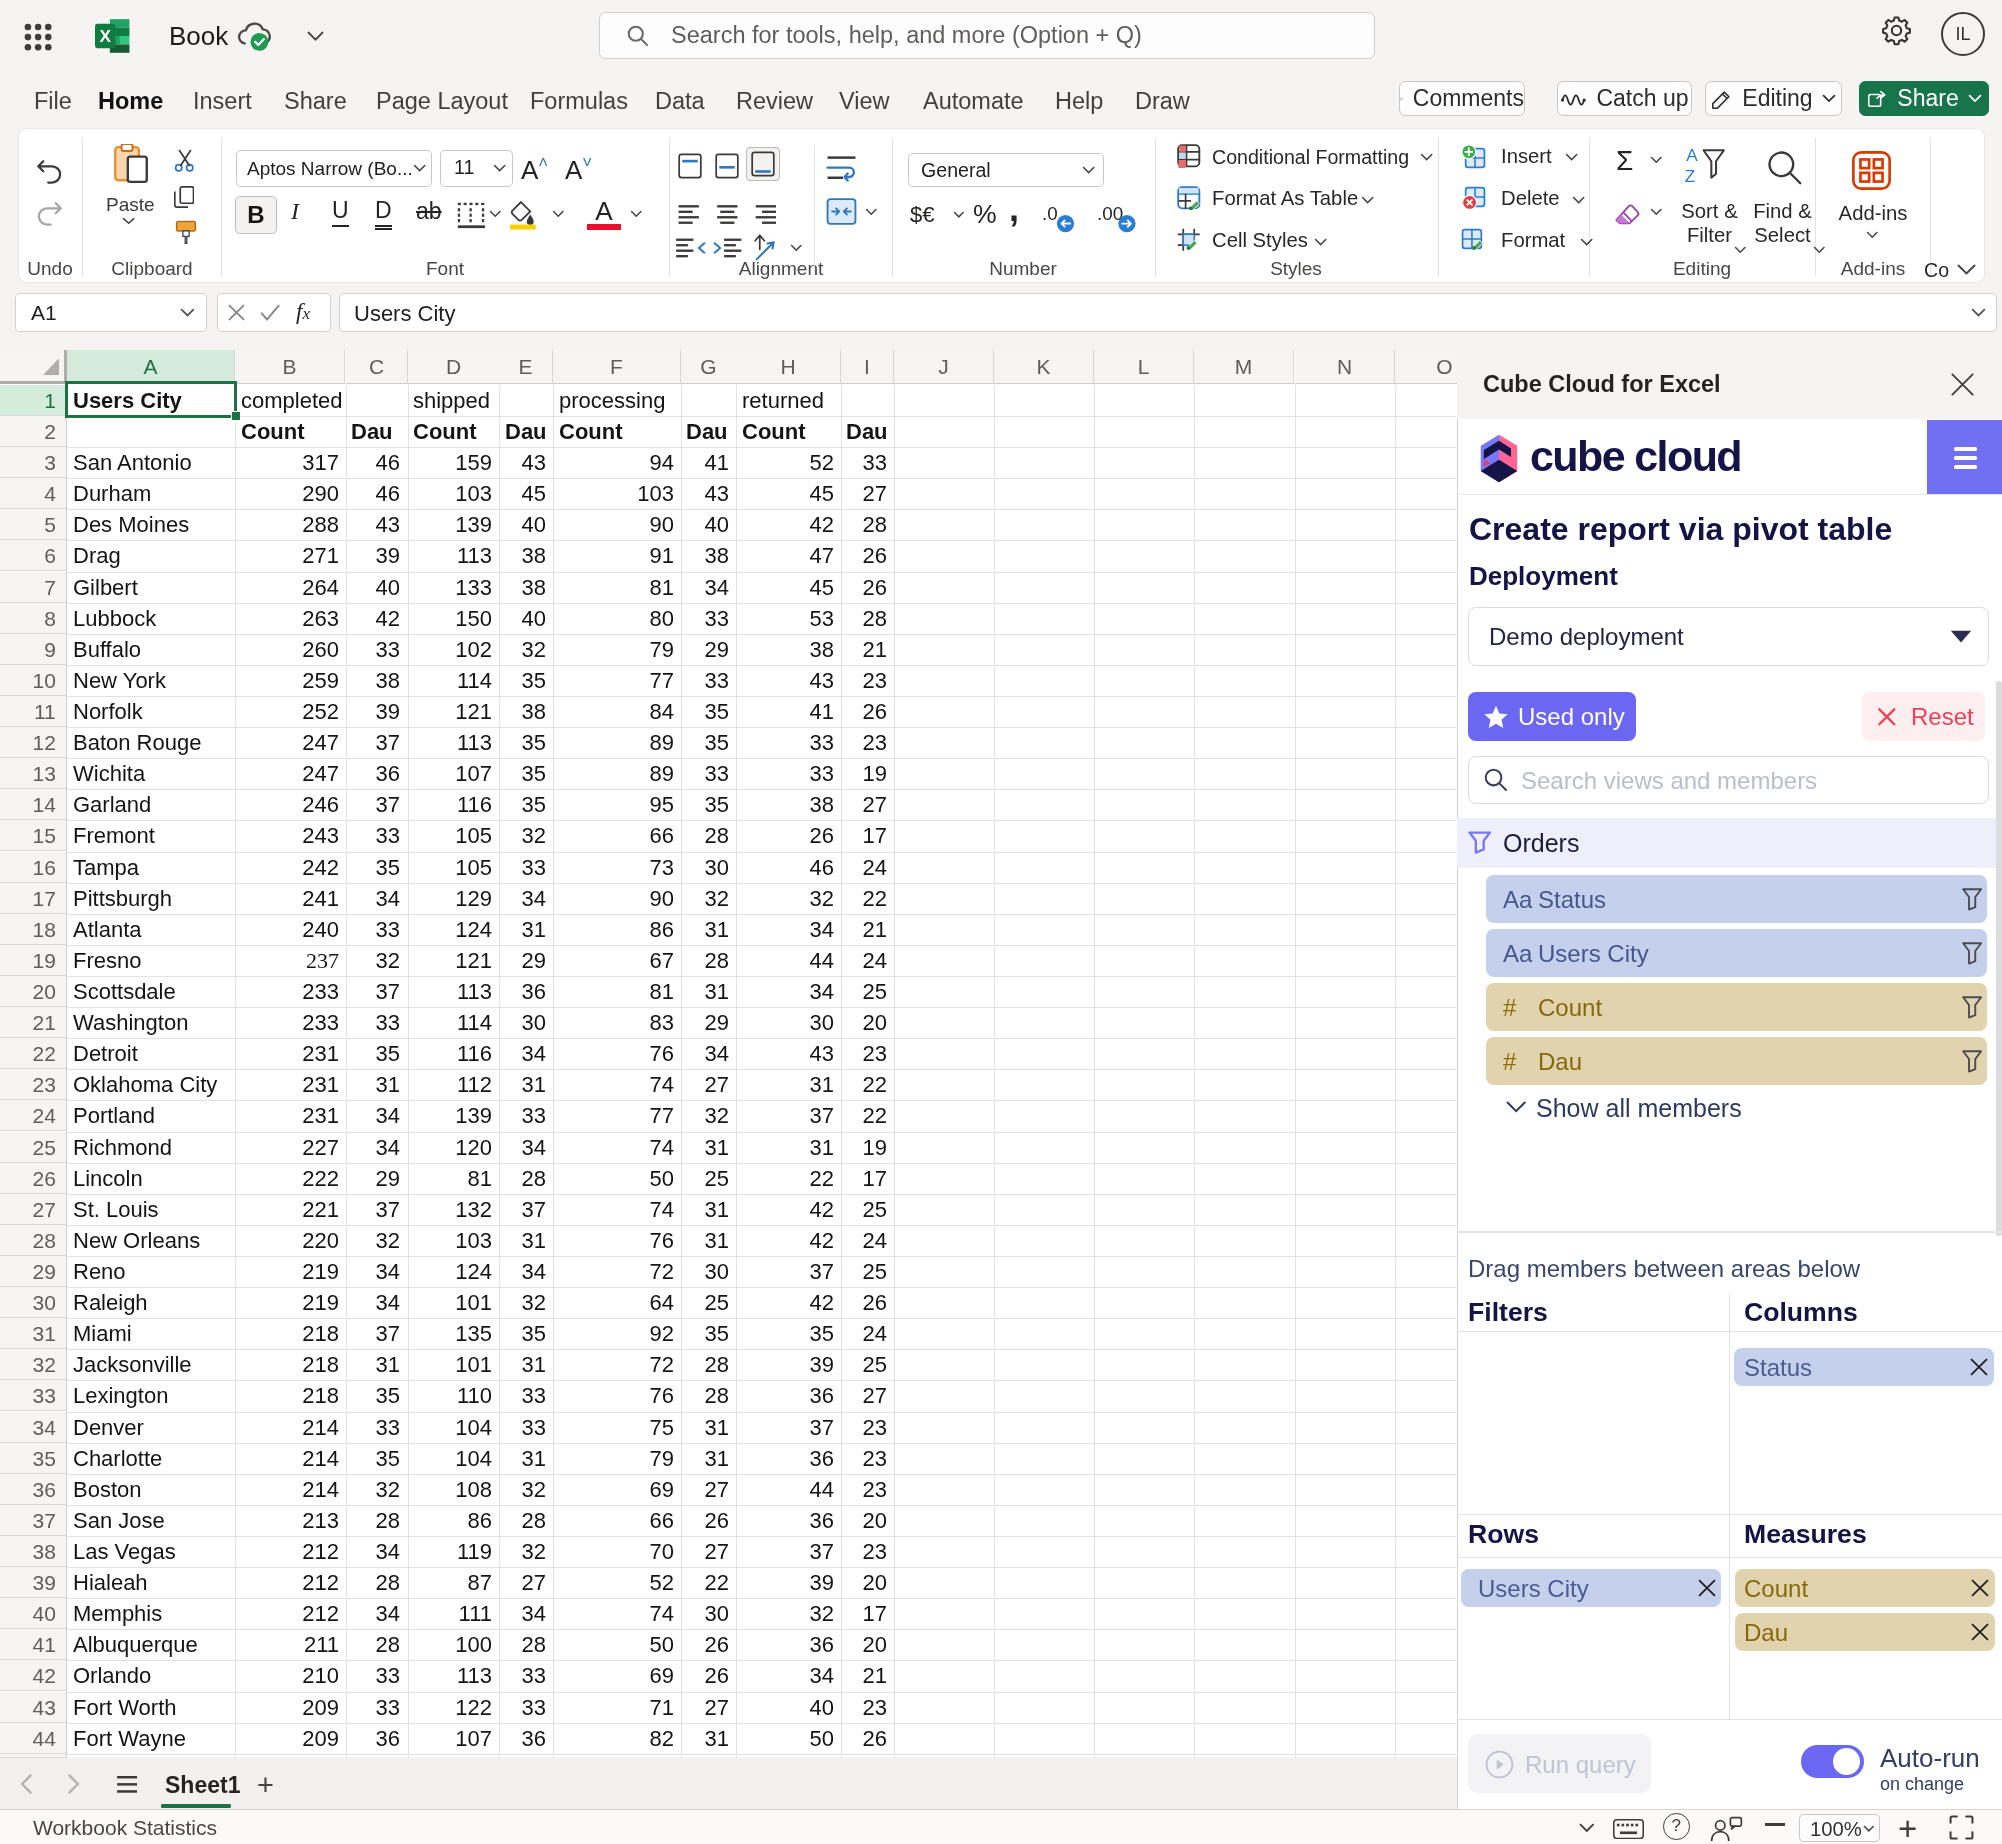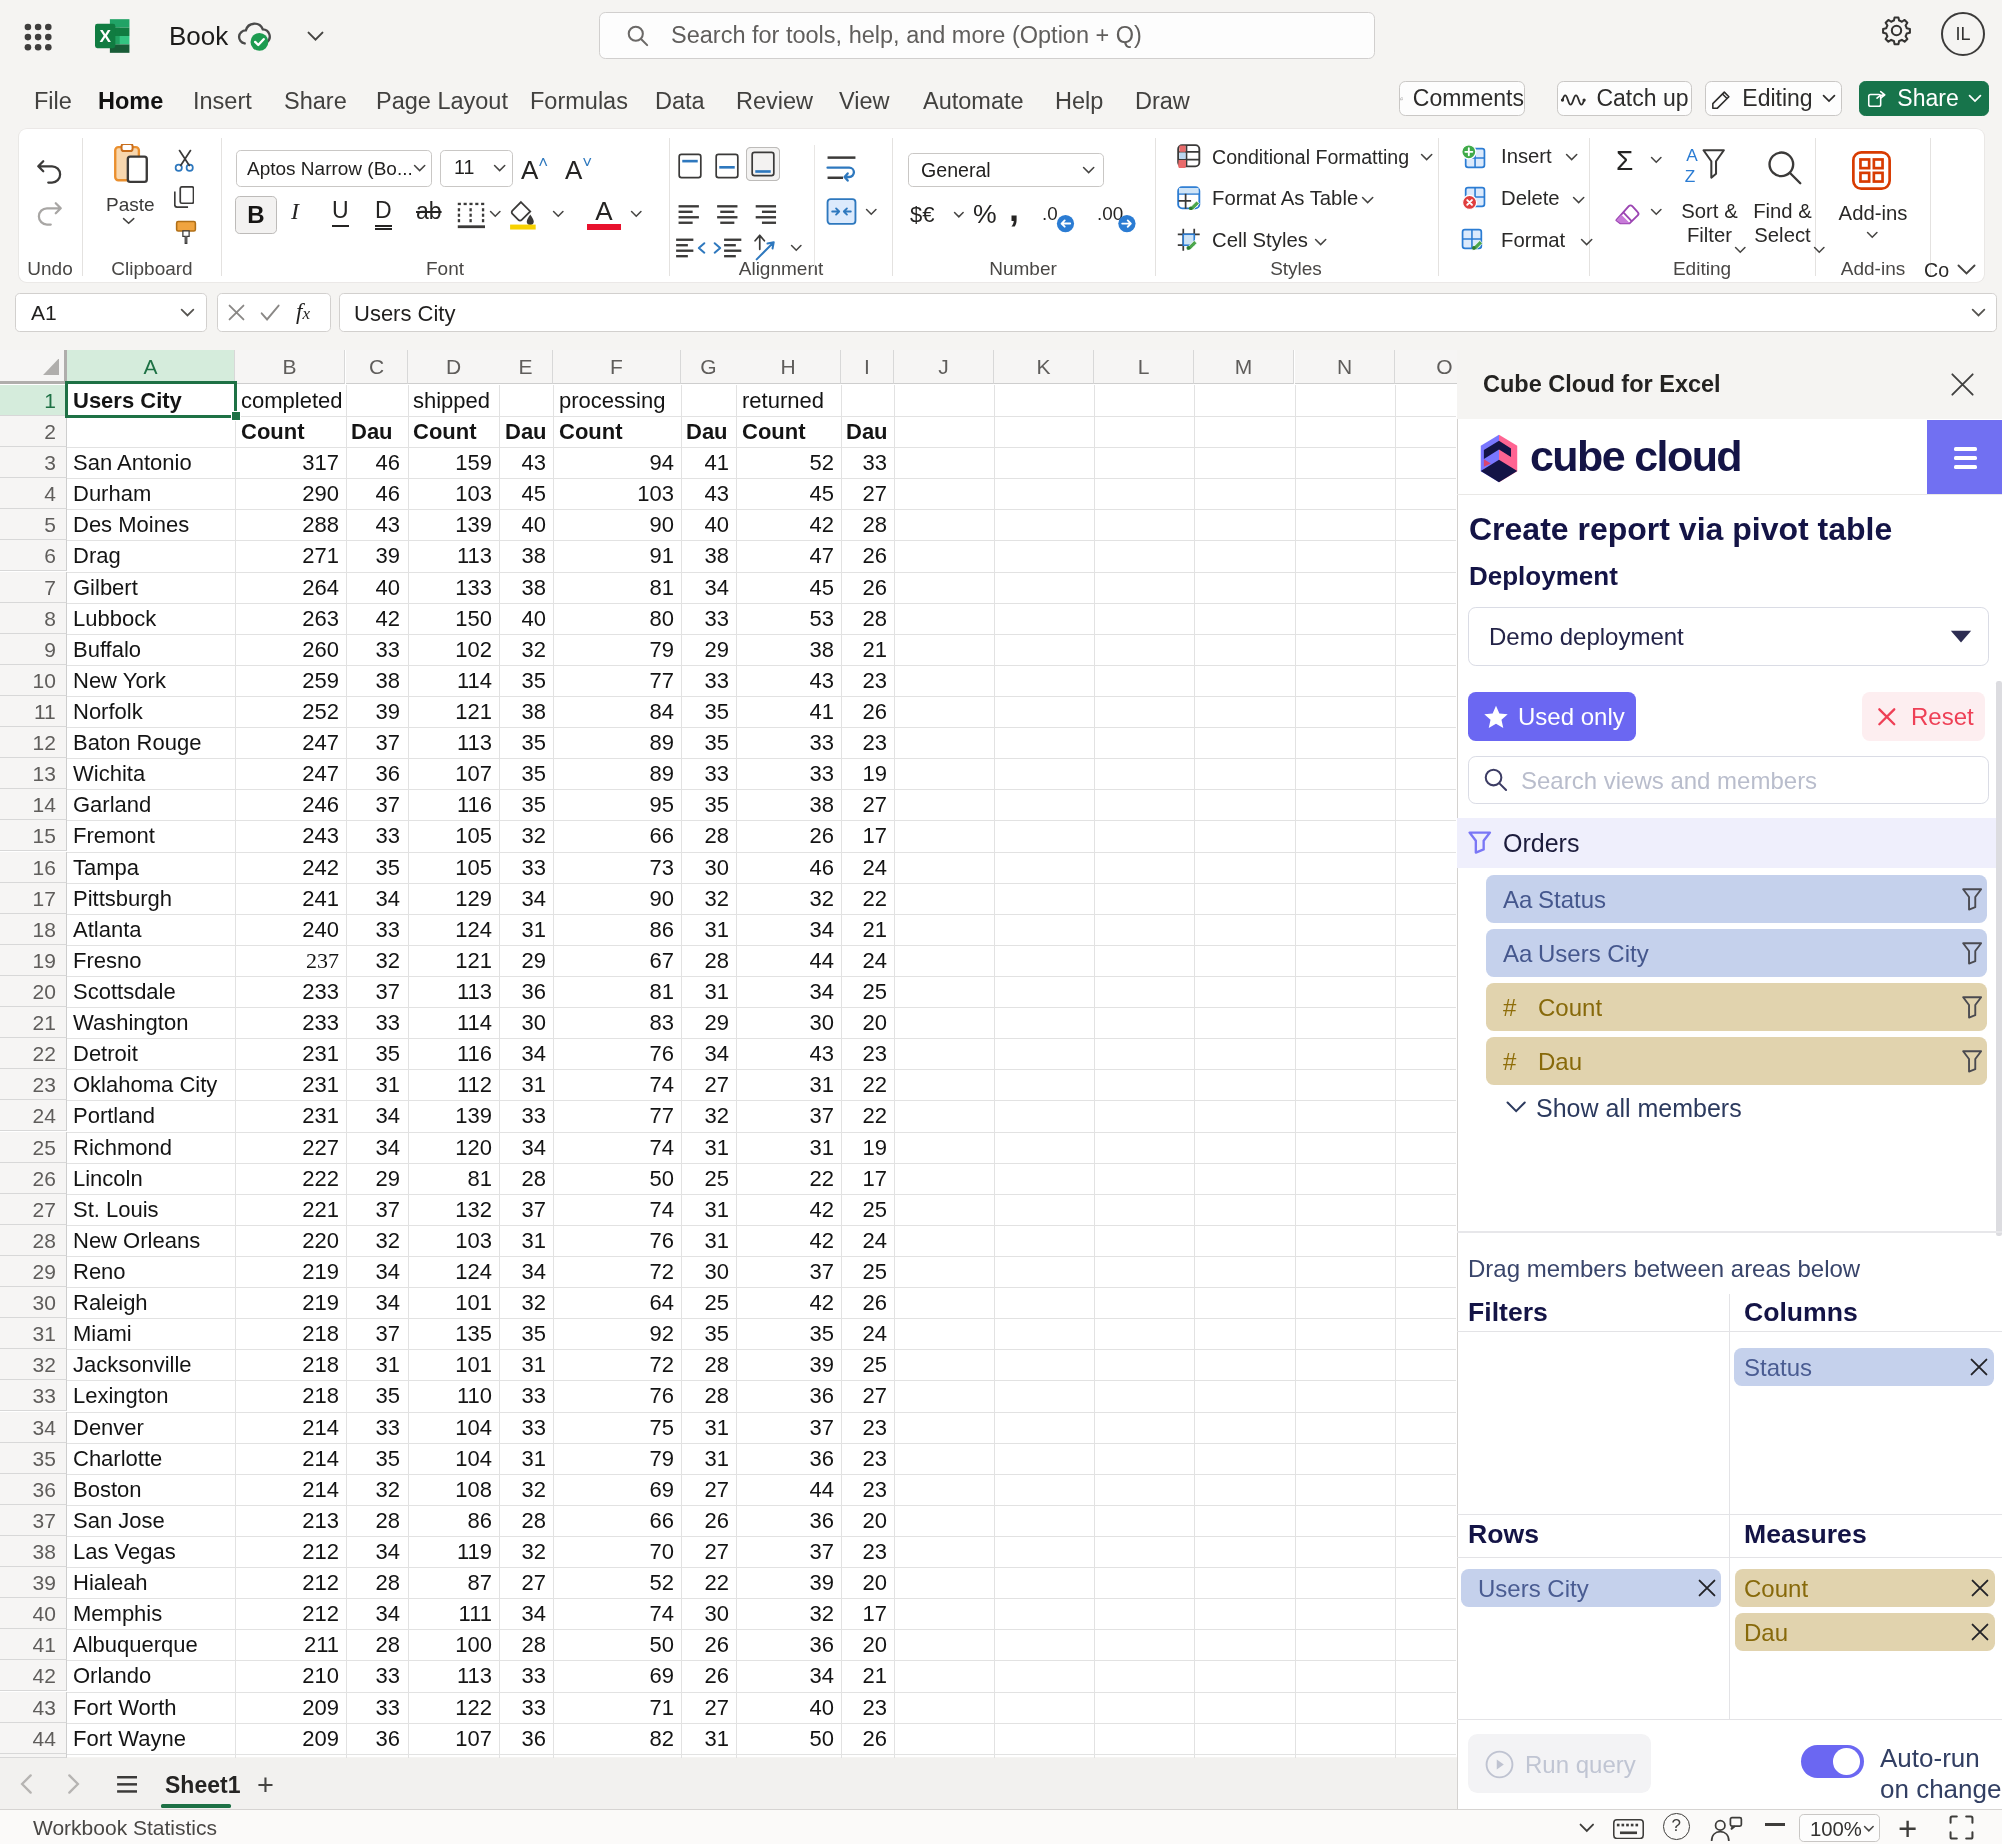--- a/index.html
+++ b/index.html
@@ -1100,13 +1100,13 @@
 <div class="a" style="left:1457px;top:1719px;width:545px;height:0.8px;background:#e3e3e6;"></div>
 <div class="a" style="left:1468px;top:1734px;width:183px;height:59px;border-radius:9.4px;background:#f3f3f5;"></div>
 <svg class="a" style="left:1485px;top:1750px" width="29" height="29" viewBox="0 0 37 37" fill="none" stroke="#bfc3d1" stroke-width="2.4">
     <circle cx="18.5" cy="18.5" r="16.5"></circle>
     <path d="M15 12 l9 6.5 -9 6.5 z" fill="#bfc3d1" stroke="none"></path>
   </svg>
 <div class="a" style="left:1525px;top:1751px;font-size:24px;color:#c0c5d3;">Run query</div>
 <div class="a" style="left:1801px;top:1745px;width:63px;height:33px;border-radius:16.4px;background:#6b67f2;"></div>
 <div class="a" style="left:1833px;top:1748px;width:26.6px;height:26.6px;border-radius:50%;background:#fff;"></div>
 <div class="a" style="left:1880px;top:1743px;font-size:26px;color:#323f63;">Auto-run</div>
-<div class="a" style="left:1880px;top:1774px;font-size:26px;color:#323f63;">on change</div>
+<div class="a" style="left:1880px;top:1774px;font-size:18px;color:#323f63;">on change</div>
 
 </body></html>

